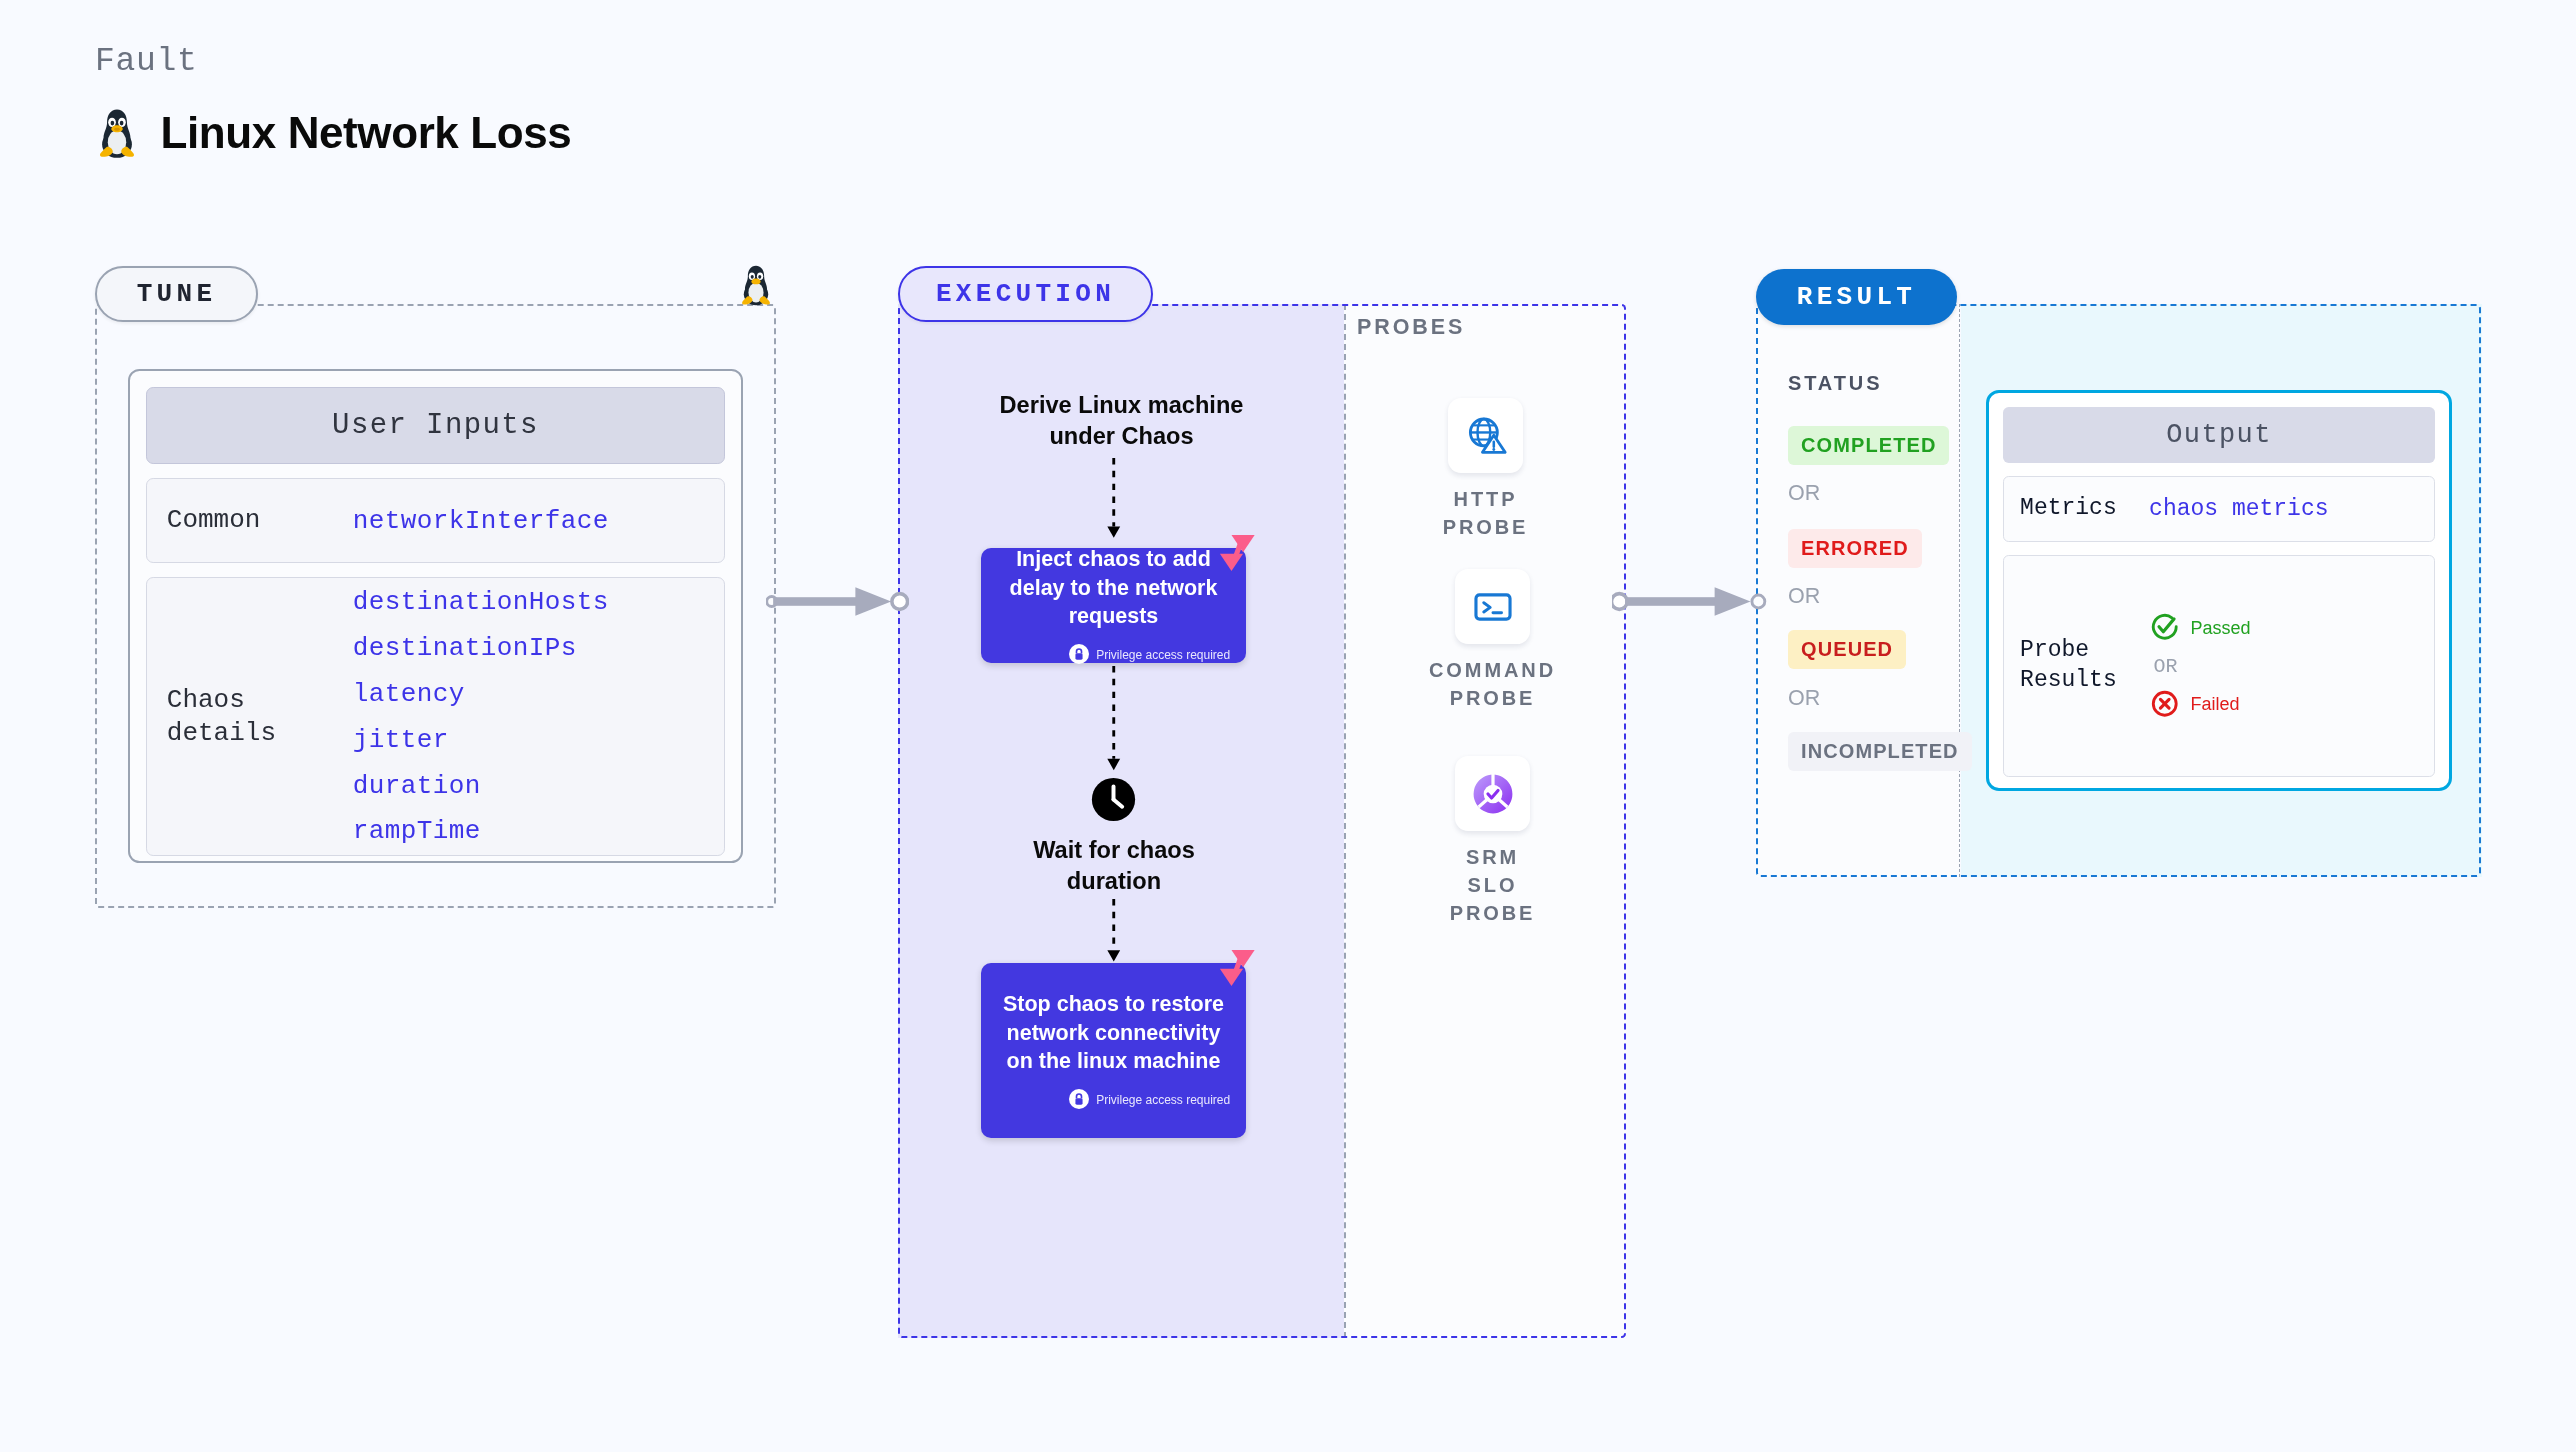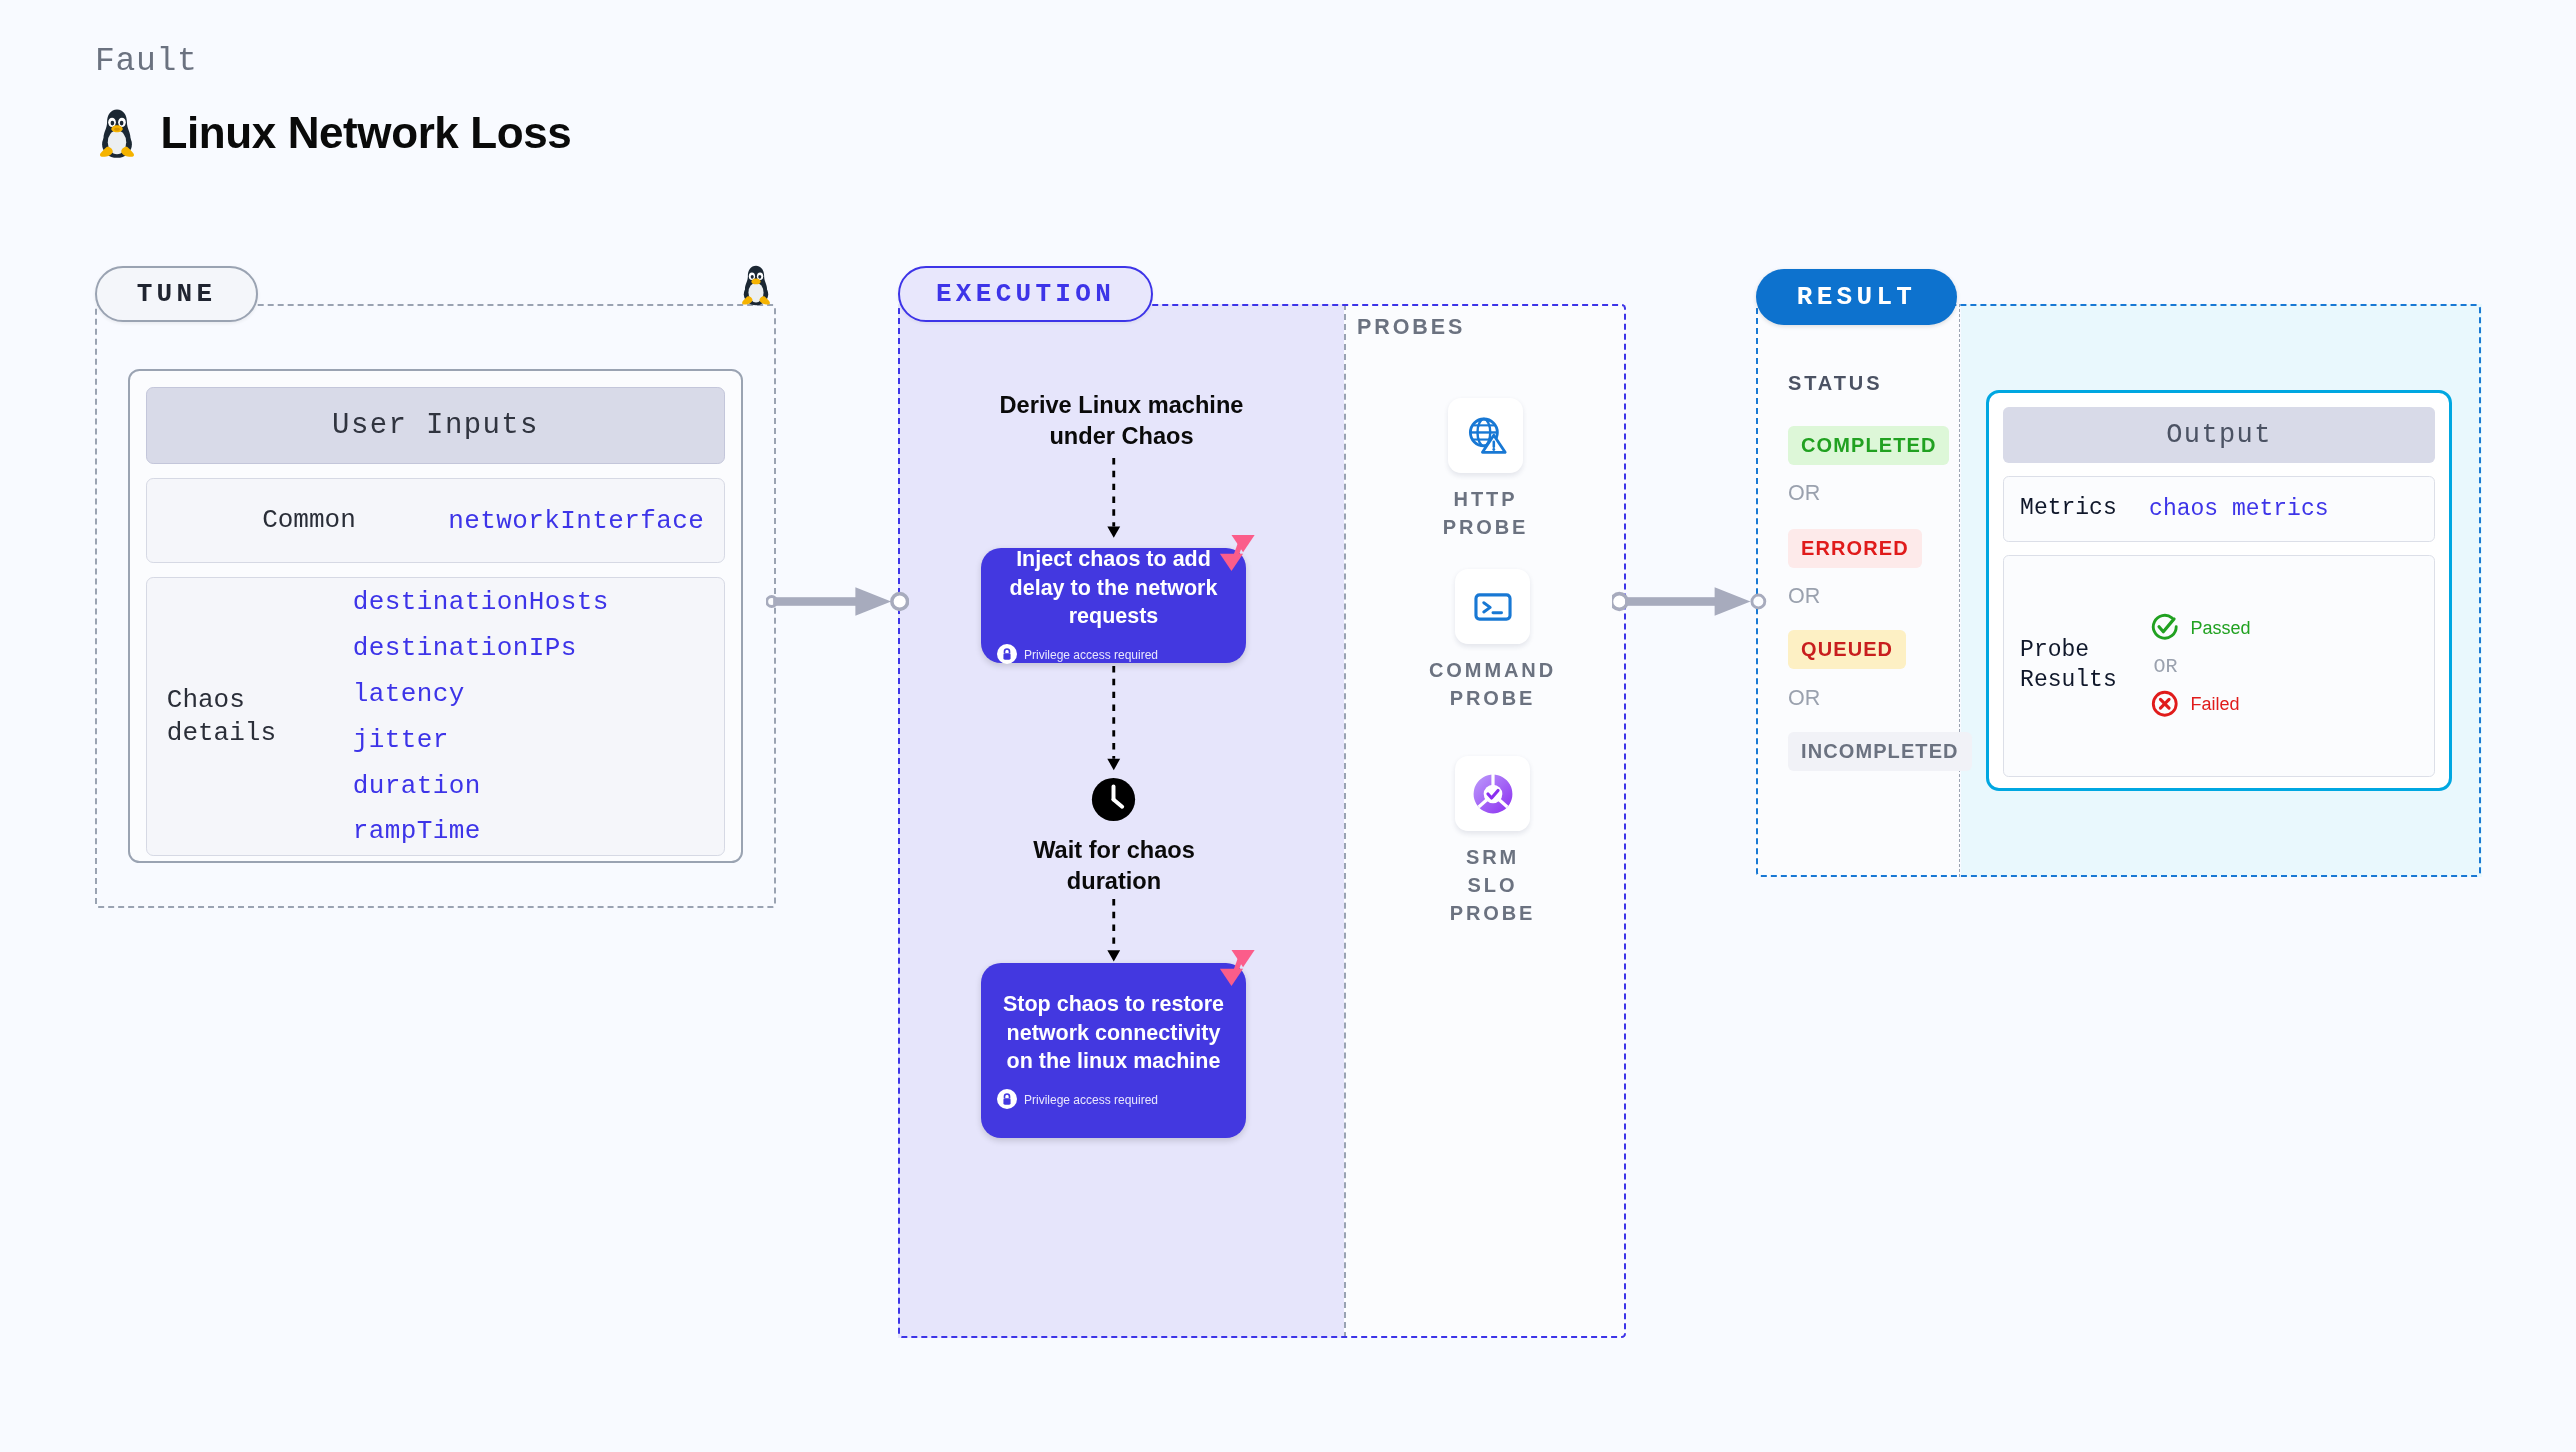--- a/index.html
+++ b/index.html
@@ -60,21 +60,21 @@
   }
   .group-label {
     font-family:"Liberation Mono", monospace; font-size:26px; color:#2a2e38;
     width:186px; flex-shrink:0; line-height:1.25;
   }
   .group-values { display:flex; flex-direction:column; gap:15.8px; }
   .param {
     font-family:"Liberation Mono", monospace; font-size:26px;
     color:#3d34e8; letter-spacing:0.4px;
   }
-  #common-group { height:85px;justify-content:flex-end; }
+  #common-group { height:85px; }
   #chaos-group { height:279px; }
 
   
   #exec-outer {
     position:absolute; left:898px; top:304px; width:728px; height:1034px;
     border:2.9px dashed #3d34e8; border-radius:4.3px;
   }
   #exec-col {
     position:absolute; left:898px; top:304px; width:446px; height:1034px;
     background:#e6e5fb;
@@ -93,22 +93,22 @@
     position:absolute; left:1357px; top:315px;
     font-size:21.5px; font-weight:bold; color:#6b7280; letter-spacing:2.9px; z-index:4;
   }
 
   
   .flow-heading {
     position:absolute; text-align:center; font-size:23.6px; font-weight:bold;
     color:#0a0a0a; line-height:1.32; z-index:3;
   }
   .node-card {
-    position:absolute; background:#4338e0; border-radius:20px;
-    display:flex; flex-direction:column; align-items:flex-start; justify-content:center;
+    position:absolute; background:#4338e0; border-radius:10px;
+    display:flex; flex-direction:column; align-items:flex-end; justify-content:center;
     padding:14.3px 15.8px; z-index:3;
     box-shadow:0 2.1px 6.4px rgba(0,0,0,0.15);
   }
   .node-text {
     color:#ffffff; font-size:21.5px; font-weight:bold; text-align:center; line-height:1.33;
   }
   .priv-row { display:flex; align-items:center; gap:7.2px; margin-top:13px; }
   .priv-text { color:#e9e7fd; font-size:12px; }
   .harness-badge { position:absolute; right:-13px; top:-15.8px; }
 

